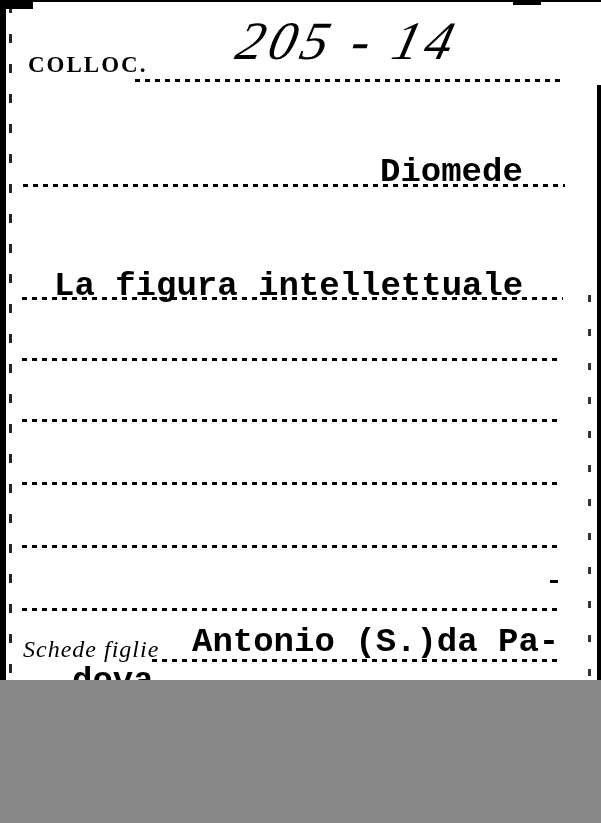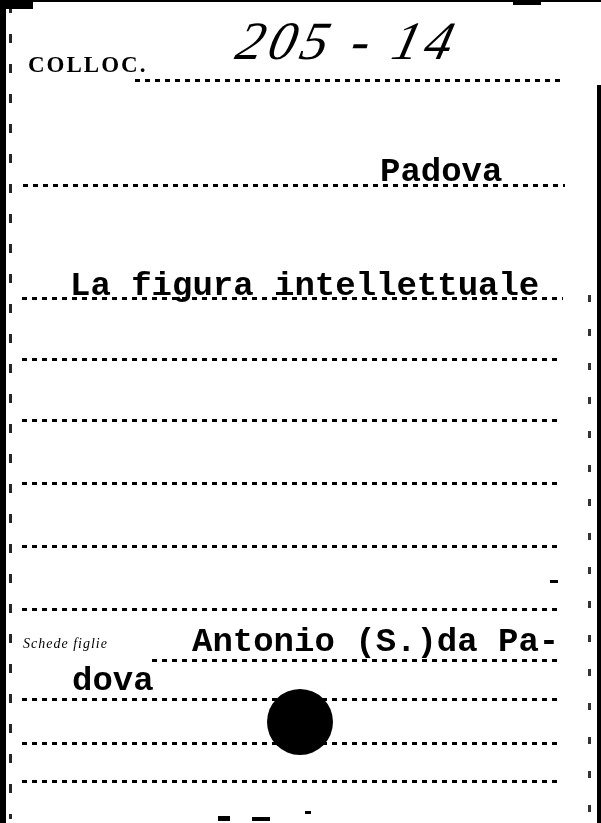--- a/index.html
+++ b/index.html
@@ -1,16 +1,16 @@
 <!DOCTYPE html>
 <html><head>
 <meta charset="utf-8">
 <style>
   html,body{margin:0;padding:0;background:#888;}
-  .stage{position:relative;width:601px;height:823px;background:#ffffff;overflow:hidden;
+  .stage{position:relative;width:601px;height:680px;background:#ffffff;overflow:hidden;
          font-family:"Liberation Serif","DejaVu Serif",serif;color:#000;}
   
   .edge-left{position:absolute;left:0;top:0;width:6px;height:823px;background:#000;}
   .edge-top{position:absolute;left:0;top:0;width:601px;height:2px;background:#000;}
   .edge-top-blob{position:absolute;left:0;top:0;width:33px;height:9px;background:#000;}
   .edge-top-tick{position:absolute;left:513px;top:0;width:28px;height:5px;background:#000;}
   .edge-right{position:absolute;left:597px;top:85px;width:4px;height:738px;background:#000;}
   .vdash-left{position:absolute;left:9px;top:4px;width:3px;height:815px;
       background:repeating-linear-gradient(180deg,#000 0 9px,transparent 9px 30px);opacity:.85;}
   .vdash-right{position:absolute;left:588px;top:295px;width:3px;height:525px;
@@ -18,21 +18,21 @@
   
   .dline{position:absolute;height:3px;
       background:repeating-linear-gradient(90deg,#000 0 5px,transparent 5px 10px);}
   
   .typed{position:absolute;font-family:"Liberation Mono","DejaVu Sans Mono",monospace;
          font-weight:bold;font-size:34px;line-height:1;white-space:nowrap;letter-spacing:0px;}
   .colloc{position:absolute;left:28px;top:53px;font-size:23px;font-weight:bold;
           letter-spacing:2px;line-height:1;}
   .handwriting{position:absolute;left:238px;top:14px;font-size:54px;line-height:1;
           font-style:italic;transform:skewX(-14deg);letter-spacing:5px;white-space:nowrap;}
-  .schede{position:absolute;left:23px;top:637px;font-style:italic;font-size:14px;
+  .schede{position:absolute;left:23px;top:637px;font-style:italic;font-size:24px;
           line-height:1;letter-spacing:1px;}
   .dot{position:absolute;left:267px;top:689px;width:66px;height:66px;border-radius:50%;
        background:#000;}
   .artifact{position:absolute;background:#000;}
 </style>
 </head>
 <body>
 
 <div class="stage">
 
@@ -42,24 +42,24 @@
   <div class="edge-top-tick"></div>
   <div class="edge-right"></div>
   <div class="vdash-left"></div>
   <div class="vdash-right"></div>
 
   <div class="colloc">COLLOC.</div>
   <div class="handwriting">205 - 14</div>
   <div class="dline" style="left:135px;top:79px;width:427px;"></div>
 
   <div class="dline" style="left:23px;top:184px;width:542px;"></div>
-  <div class="typed" style="left:380px;top:155px;">Padova</div>
+  <div class="typed" style="left:380px;top:155px;">Diomede</div>
 
   <div class="dline" style="left:22px;top:297px;width:541px;"></div>
-  <div class="typed" style="left:70px;top:269px;text-align:right;">La figura intellettuale</div>
+  <div class="typed" style="left:54px;top:269px;text-align:right;">La figura intellettuale</div>
 
   <div class="dline" style="left:22px;top:358px;width:535px;"></div>
   <div class="dline" style="left:22px;top:419px;width:535px;"></div>
   <div class="dline" style="left:22px;top:482px;width:535px;"></div>
   <div class="dline" style="left:22px;top:545px;width:535px;"></div>
   <div class="dline" style="left:22px;top:608px;width:535px;"></div>
 
   <div class="schede">Schede figlie</div>
   <div class="dline" style="left:152px;top:659px;width:410px;"></div>
   <div class="typed" style="left:192px;top:625px;text-align:right;">Antonio (S.)da Pa-</div>

